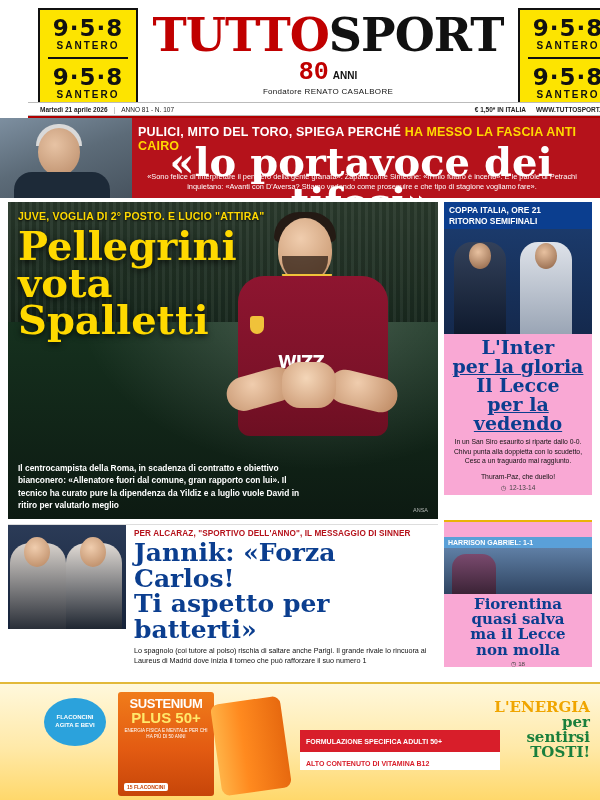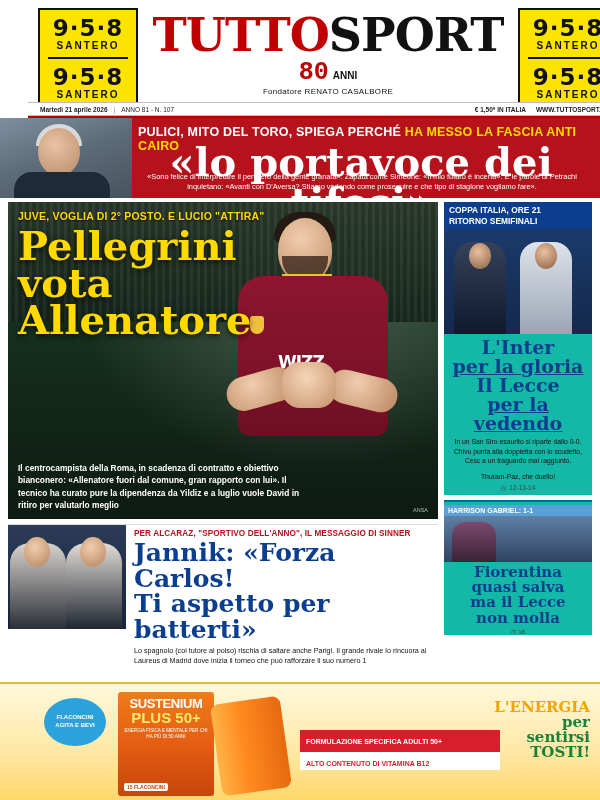--- a/index.html
+++ b/index.html
@@ -201,21 +201,21 @@
   .ss-text { flex: 1; padding: 4px 6px 4px 8px; position: relative; }
   .ss-kicker { font-size: 8.2px; font-weight: bold; color: #b5121b; letter-spacing: .1px; }
   .ss-head {
     font-family: "DejaVu Serif", serif; font-weight: bold; font-size: 25px;
     color: #111; line-height: 1.02; margin-top: 2px;
   }
   .ss-head .blue { color: #0b3e8f; }
   .ss-sub { font-size: 7.2px; color: #111; line-height: 1.4; margin-top: 4px; }
 
   
-  .r-box { background: #14b8a6; }
+  .r-box { background: #f9a8d4; }
   .r-kicker {
     background: #0b3e8f; color: #fff; font-size: 8.4px; font-weight: bold;
     padding: 3px 5px; line-height: 1.25;
   }
   .r-photo {
     height: 105px; position: relative; overflow:hidden;
     background: linear-gradient(180deg,#1b3a6b 0%, #14294d 100%);
   }
   .r-photo .pl { position:absolute; bottom:0; width: 52px; height: 92px; border-radius: 18px 18px 0 0; }
   .r-photo .plA { left: 10px; background: linear-gradient(180deg,#33415a,#0f1a2e); }
@@ -226,21 +226,21 @@
   .r-photo .hdB { left: 91px; }
   .r-head {
     font-family: "DejaVu Serif", serif; font-weight: bold; font-size: 19px;
     color: #0b3e8f; line-height: 1.0; text-align: center; padding: 4px 2px 0 2px;
   }
   .r-head .u { text-decoration: underline; }
   .r-sub { font-size: 6.8px; color: #111; line-height: 1.42; text-align: center; padding: 4px 6px 2px 6px; }
   .r-byline { font-size: 6.5px; color: #444; text-align: center; padding-bottom: 3px; }
   .r-clock { display:inline-block; margin-right: 3px; }
 
-  .r-box2 { border-top: 2px solid #0369a1; padding-top: 3px; }
+  .r-box2 { border-top: 2px solid #eab308; padding-top: 15px; margin-top: 20px; }
   .r-kicker2 {
     background: #5aa0d8; color: #fff; font-size: 7px; font-weight: bold; padding: 2px 4px;
   }
   .r-photo2 { height: 46px; position: relative; overflow:hidden; background: linear-gradient(180deg,#5f7fa5,#2f4461); }
   .r-photo2 .ph { position:absolute; left: 8px; bottom: 0; width: 44px; height: 40px; border-radius: 14px 14px 0 0;
     background: linear-gradient(180deg,#7a4a6e,#3b2336); }
   .r-head2 {
     font-family: "DejaVu Serif", serif; font-weight: bold; font-size: 15px; color: #0b3e8f;
     line-height: 1.03; text-align: center; padding: 3px 2px 0 2px;
   }
@@ -377,21 +377,21 @@
           <div class="crest"></div>
           <div class="sponsor">WIZZ</div>
           <div class="armL"></div>
           <div class="armR"></div>
           <div class="hands"></div>
         </div>
         <div class="ms-kicker">JUVE, VOGLIA DI 2° POSTO. E LUCIO "ATTIRA"</div>
         <div class="ms-head">
           <div>Pellegrini</div>
           <div>vota</div>
-          <div>Allenatore</div>
+          <div>Spalletti</div>
         </div>
         <div class="ms-sub">Il centrocampista della Roma, in scadenza di contratto e obiettivo bianconero: «Allenatore fuori dal comune, gran rapporto con lui». Il tecnico ha curato pure la dipendenza da Yildiz e a luglio vuole David in ritiro per valutarlo meglio</div>
         <div class="ms-credit">ANSA</div>
       </div>
 
       <div class="second-story">
         <div class="ss-photo">
           <div class="p1"></div>
           <div class="p2"></div>
           <div class="f1"></div>

